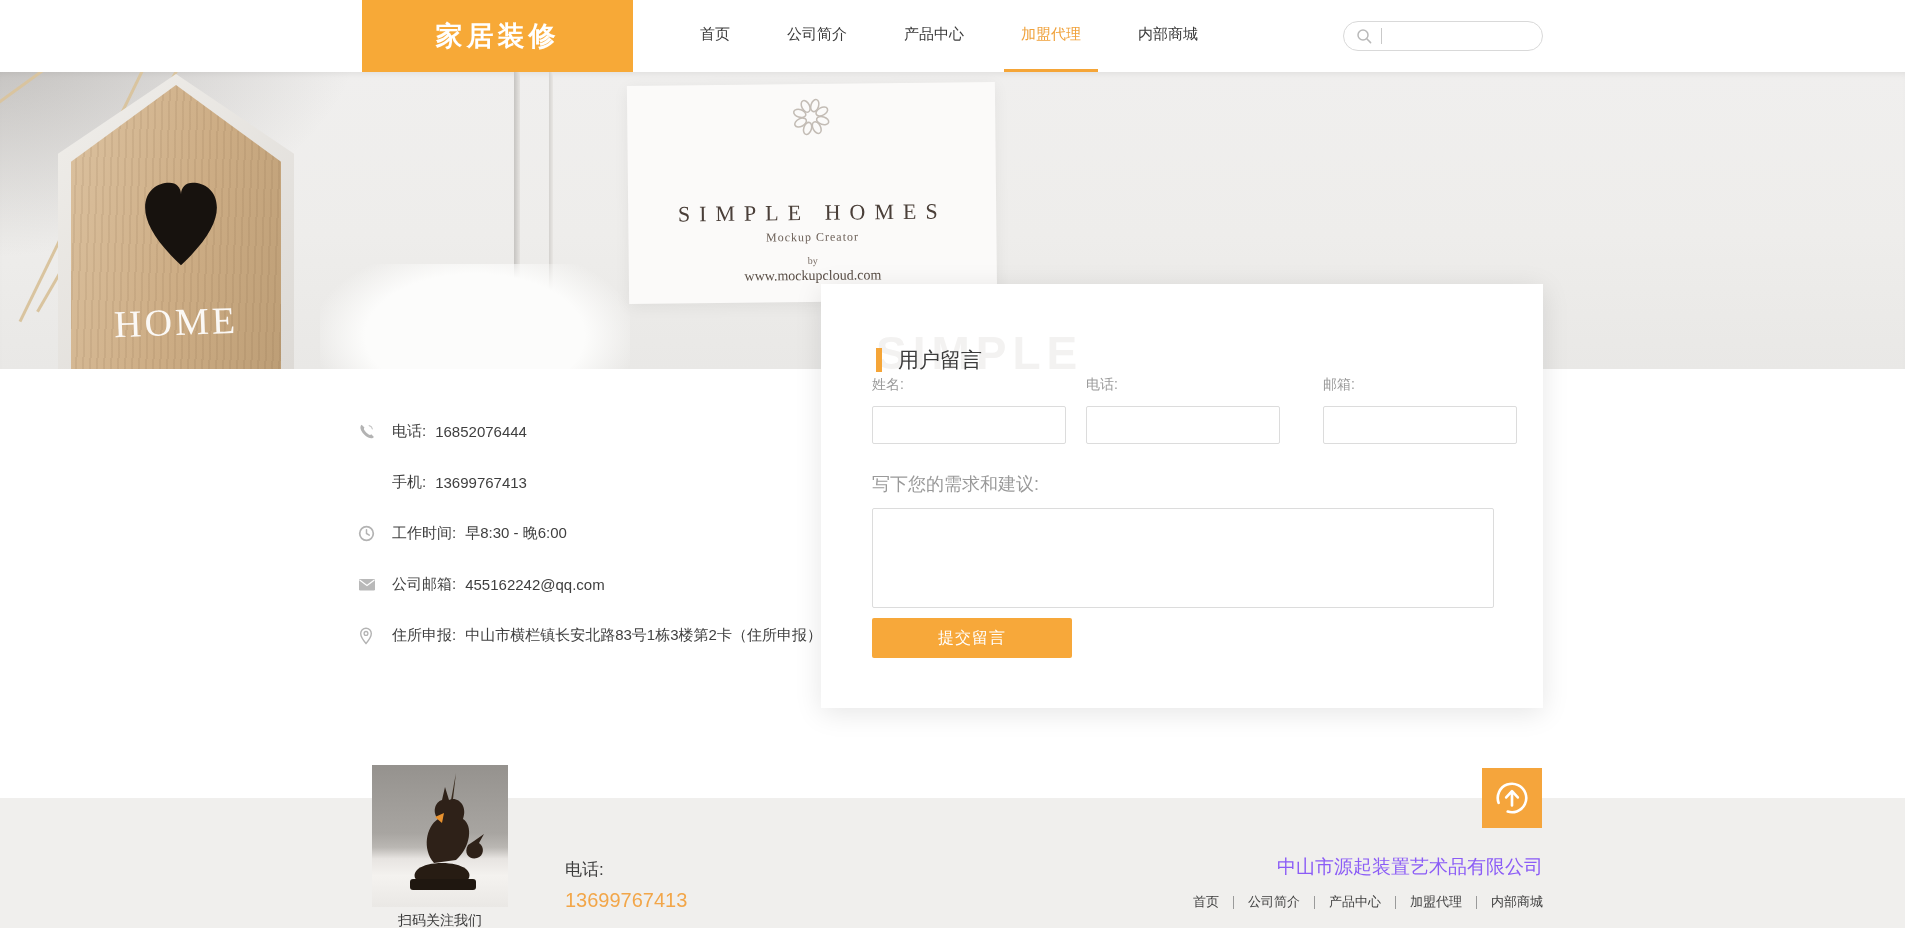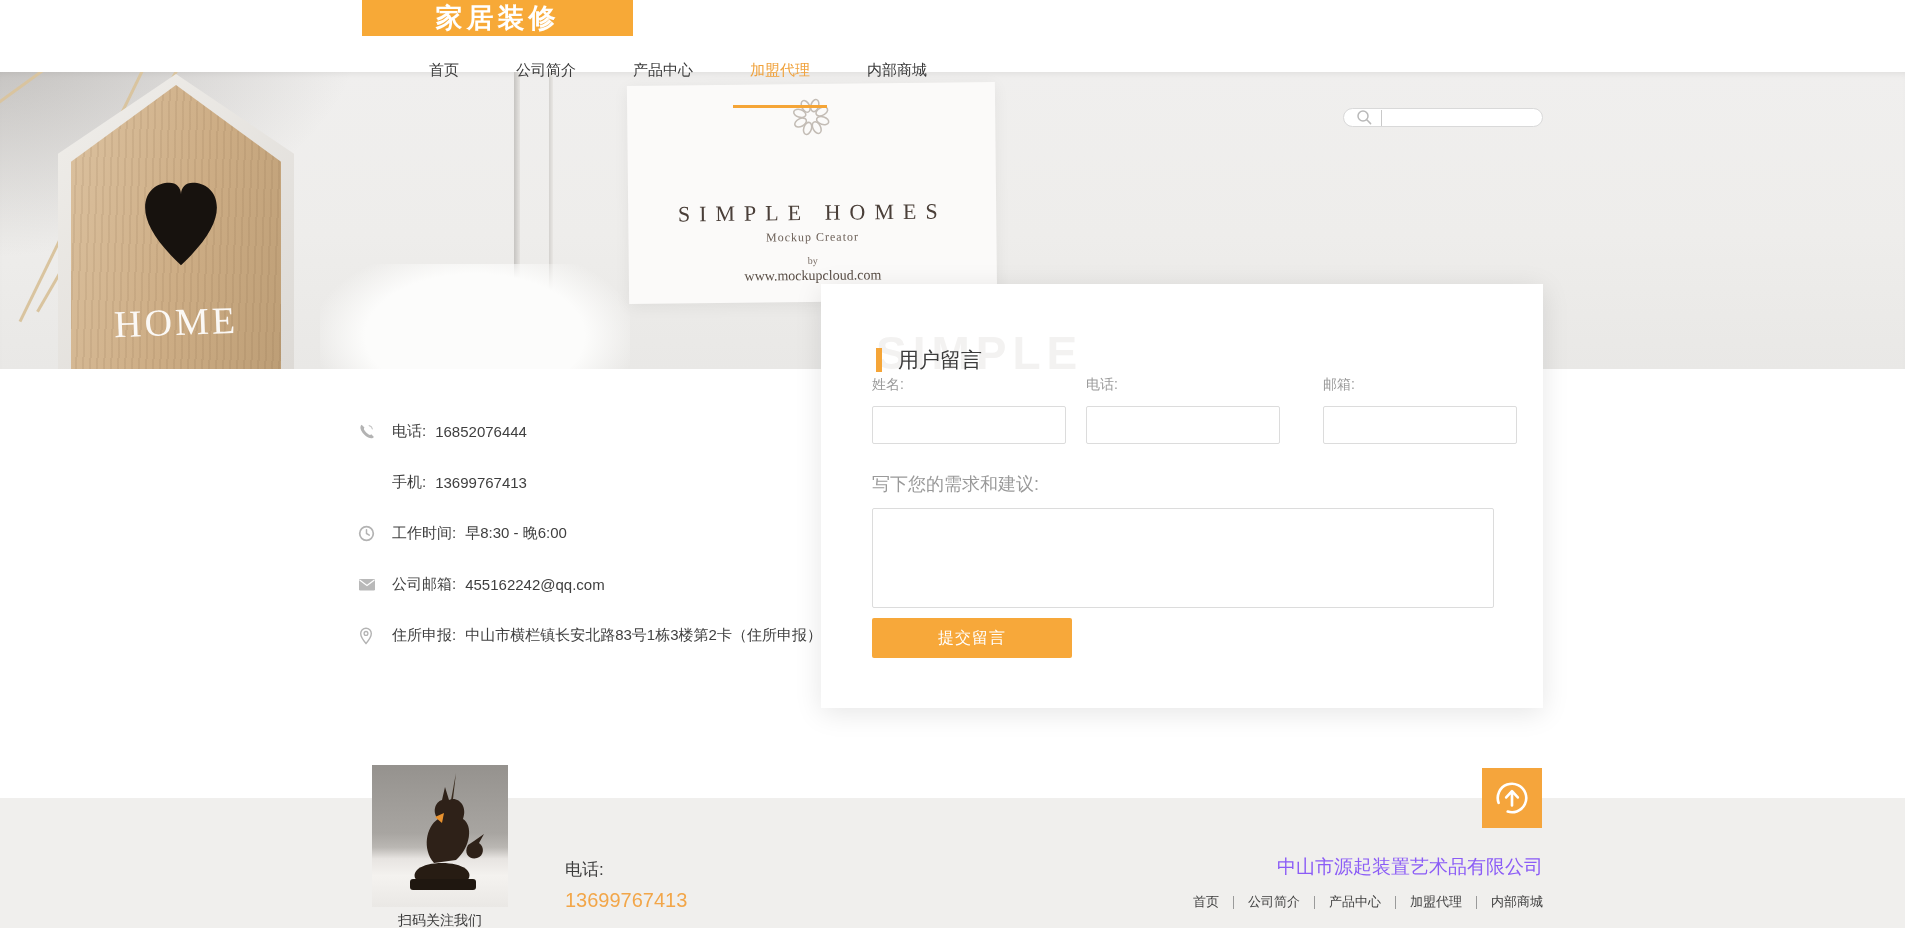--- a/index.html
+++ b/index.html
@@ -5,21 +5,21 @@
   * { margin:0; padding:0; box-sizing:border-box; }
   html,body { width:1905px; height:928px; }
   body {
     font-family:"Liberation Sans","DejaVu Sans",sans-serif;
     background:#fff; color:#3f3f3f; overflow:hidden; position:relative;
   }
   .page { position:relative; width:1905px; height:928px; overflow:hidden; }
 
   
   .site-header { position:relative; height:72px; background:#fff; z-index:20; }
-  .header-inner { width:1181px; margin-left:362px; height:72px; display:flex; align-items:stretch;flex-direction:column; }
+  .header-inner { width:1181px; margin-left:362px; height:72px; display:flex; align-items:stretch; }
   .logo {
     width:271px; height:72px; background:#f7a937; color:#fff;
     display:flex; align-items:center; justify-content:center;
     font-size:27px; font-weight:bold; letter-spacing:4px;
   }
   .main-nav { display:flex; margin-left:50px; }
   .nav-item {
     padding:0 17px; margin-right:23px; font-size:15px; color:#3a3a3a;
     display:flex; align-items:center; height:72px; cursor:pointer;
     border-bottom:3px solid transparent; text-decoration:none;

